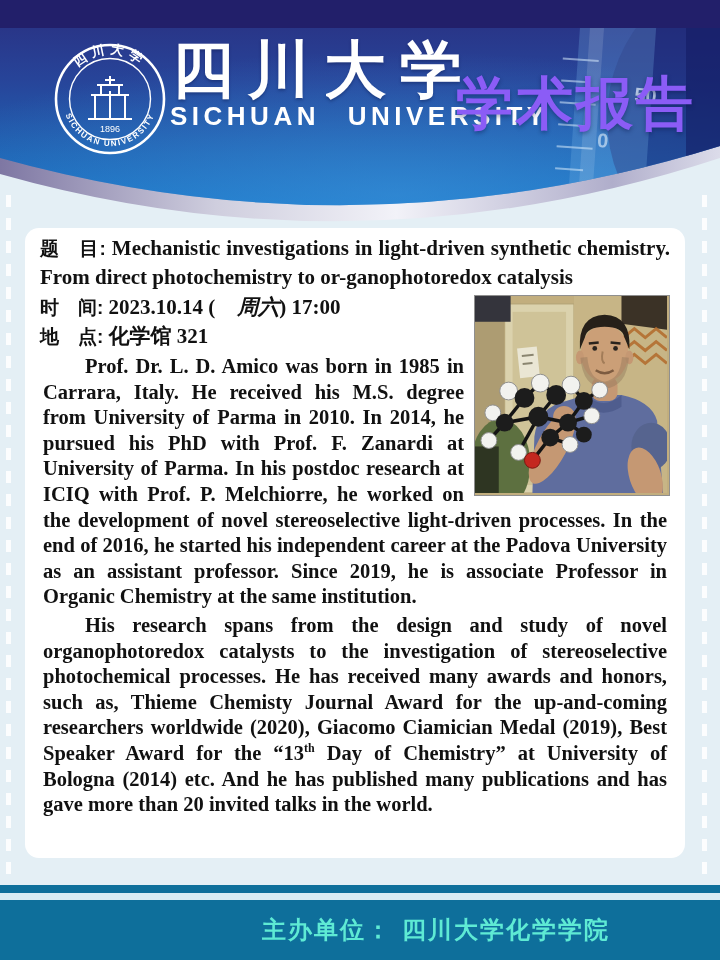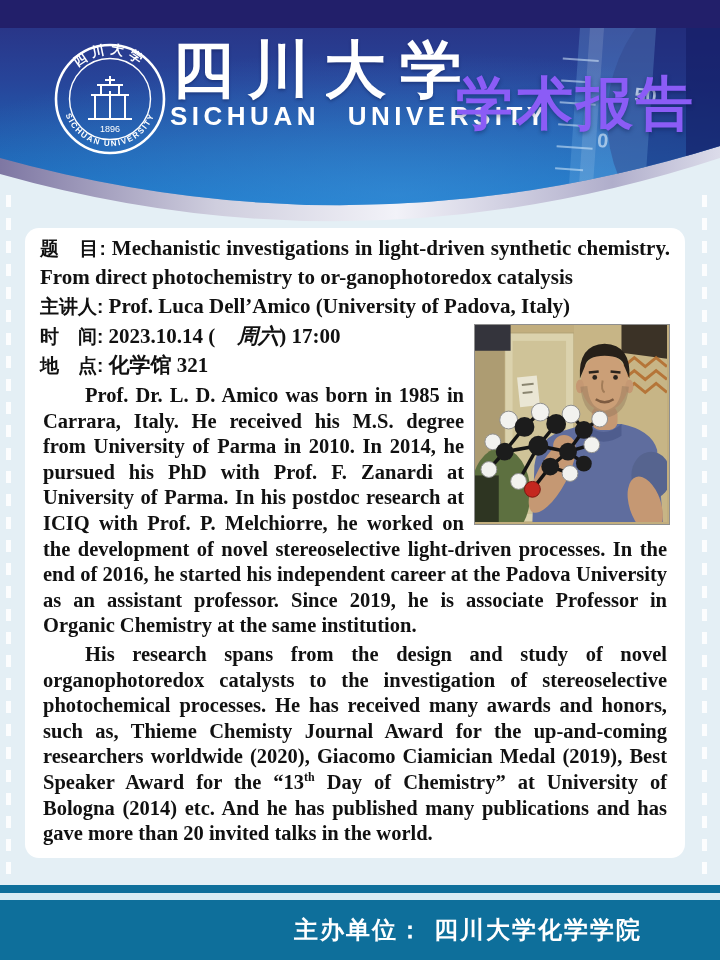--- a/index.html
+++ b/index.html
@@ -53,21 +53,21 @@
     text-align:justify;text-indent:42px;font-family:"Liberation Serif",serif;
   }
   .bio sup{font-size:12px;line-height:0;}
   
   .footer{position:absolute;left:0;bottom:0;width:720px;}
   .footer .stripe1{height:8px;background:var(--footer-teal,#0e6f9b);}
   .footer .stripe2{height:7px;background:#d9edf5;}
   .footer .main{
     height:60px;background:var(--footer-teal,#0e6f9b);
     display:flex;align-items:center;justify-content:flex-end;
-    padding-right:78px;color:#ffffff;font-family:"Liberation Sans",sans-serif;
+    padding-right:110px;color:#5eead4;font-family:"Liberation Sans",sans-serif;
     font-weight:bold;font-size:24px;letter-spacing:2px;
   }
   .footer .main .org-value{margin-left:10px;text-align:center;}
 </style>
 </head>
 <body>
 
 <div class="page">
 
   <div class="header">
@@ -154,24 +154,20 @@
   <div class="dash-col left"></div>
   <div class="dash-col right"></div>
 
   <div class="panel">
 
     <div class="row">
       <span class="lbl">题　目:</span>
       <span class="val">Mechanistic investigations in light-driven synthetic chemistry. From direct photochemistry to or-ganophotoredox catalysis</span>
     </div>
 
-    <div class="row">
-      <span class="lbl">主讲人:</span>
-      <span class="val">Prof. Luca Dell’Amico (University of Padova, Italy)</span>
-    </div>
 
     <div class="photo">
       <svg width="192" height="197" viewBox="0 0 194 199">
         <rect x="0" y="0" width="194" height="199" fill="#c2ae7e"></rect>
         <rect x="0" y="0" width="30" height="199" fill="#ad9c72"></rect>
         <rect x="30" y="8" width="70" height="191" fill="#dbd2ad" stroke="#b3a275"></rect>
         <rect x="38" y="16" width="54" height="175" fill="#cfc398"></rect>
         <rect x="100" y="0" width="94" height="199" fill="#c7b586"></rect>
         <rect x="0" y="0" width="36" height="26" fill="#34343c"></rect>
         <polygon points="148,0 194,0 194,34 148,28" fill="#3b3226"></polygon>

